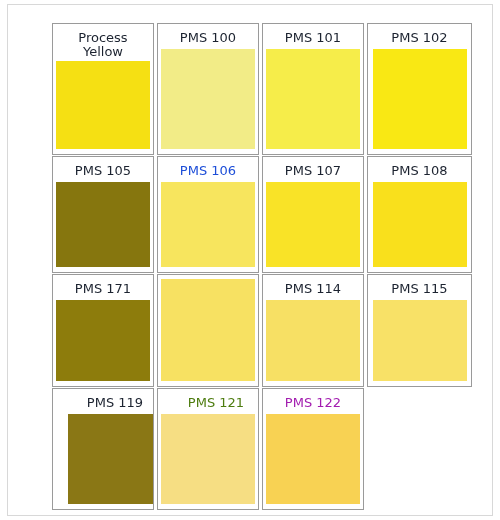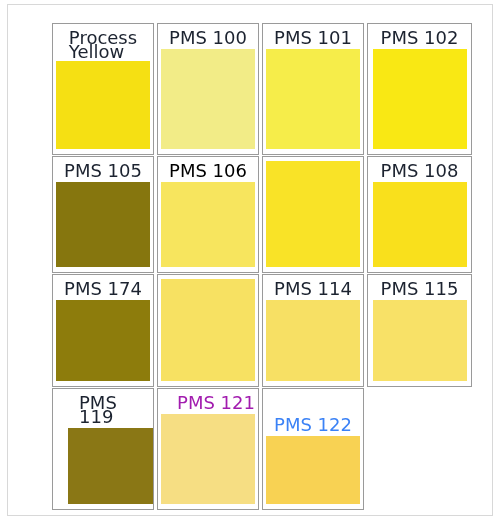--- a/index.html
+++ b/index.html
@@ -50,24 +50,24 @@
     display: flex;
     flex-direction: column;
     align-items: center;
     overflow: hidden;
   }
   .swatch-cell:nth-child(4n) {
     margin-right: 0;
   }
 
   .swatch-label {
-    font-size: 18px;
+    font-size: 13px;
     line-height: 14px;
     color: #1c2330;
-    text-align: left;
+    text-align: center;
     padding-top: 7px;
     padding-left: 2px;
     padding-right: 2px;
     white-space: pre-line;
     font-family: "DejaVu Sans", "Liberation Sans", sans-serif;
   }
 
   .swatch-color {
     width: 92px;
     flex: 1 1 auto;
@@ -112,35 +112,36 @@
       <div class="swatch-label" style="color: rgb(28, 35, 48);">PMS 102</div>
       <div class="swatch-color" style="background: rgb(249, 232, 20);"></div>
     </div>
 
     <div class="swatch-cell row-2" style="border-color: rgb(154, 154, 154);">
       <div class="swatch-label" style="color: rgb(28, 35, 48);">PMS 105</div>
       <div class="swatch-color" style="background: rgb(134, 118, 14);"></div>
     </div>
 
     <div class="swatch-cell row-2" style="border-color: rgb(154, 154, 154);">
-      <div class="swatch-label" style="color: #000000;">PMS 106</div>
+      <div class="swatch-label" style="color: #1d4ed8;">PMS 106</div>
       <div class="swatch-color" style="background: rgb(247, 229, 94);"></div>
     </div>
 
     <div class="swatch-cell row-2" style="border-color: rgb(154, 154, 154);">
+      <div class="swatch-label" style="color: rgb(28, 35, 48);">PMS 107</div>
       <div class="swatch-color" style="background: rgb(249, 227, 39);"></div>
     </div>
 
     <div class="swatch-cell row-2" style="border-color: rgb(154, 154, 154);">
       <div class="swatch-label" style="color: rgb(28, 35, 48);">PMS 108</div>
       <div class="swatch-color" style="background: rgb(249, 224, 28);"></div>
     </div>
 
     <div class="swatch-cell row-3" style="border-color: rgb(154, 154, 154);">
-      <div class="swatch-label" style="color: rgb(28, 35, 48);">PMS 174</div>
+      <div class="swatch-label" style="color: rgb(28, 35, 48);">PMS 171</div>
       <div class="swatch-color" style="background: rgb(141, 124, 12);"></div>
     </div>
 
     <div class="swatch-cell row-3" style="border-color: rgb(154, 154, 154);">
       <div class="swatch-color" style="background: rgb(247, 225, 98);"></div>
     </div>
 
     <div class="swatch-cell row-3" style="border-color: rgb(154, 154, 154);">
       <div class="swatch-label" style="color: rgb(28, 35, 48);">PMS 114</div>
       <div class="swatch-color" style="background: rgb(247, 224, 100);"></div>
@@ -151,23 +152,23 @@
       <div class="swatch-color" style="background: rgb(248, 225, 103);"></div>
     </div>
 
     <div class="swatch-cell row-4" style="border-color: rgb(154, 154, 154); padding-left: 24px;">
       <div class="swatch-label" style="color: rgb(28, 35, 48);">PMS 119</div>
       <div class="swatch-color" style="background: rgb(138, 119, 21);"></div>
     </div>
 
 
     <div class="swatch-cell row-4" style="border-color: rgb(154, 154, 154);">
-      <div class="swatch-label" style="color: #a21caf; margin-left: 16px;">PMS 121</div>
+      <div class="swatch-label" style="color: #4d7c0f; margin-left: 16px;">PMS 121</div>
       <div class="swatch-color" style="background: rgb(246, 222, 131);"></div>
     </div>
 
     <div class="swatch-cell row-4" style="border-color: rgb(154, 154, 154);">
-      <div class="swatch-label" style="color: #3b82f6; margin-top: 22px;">PMS 122</div>
+      <div class="swatch-label" style="color: #a21caf;">PMS 122</div>
       <div class="swatch-color" style="background: rgb(248, 210, 83);"></div>
     </div>
 
   </div>
 </div>
 
 </body></html>

